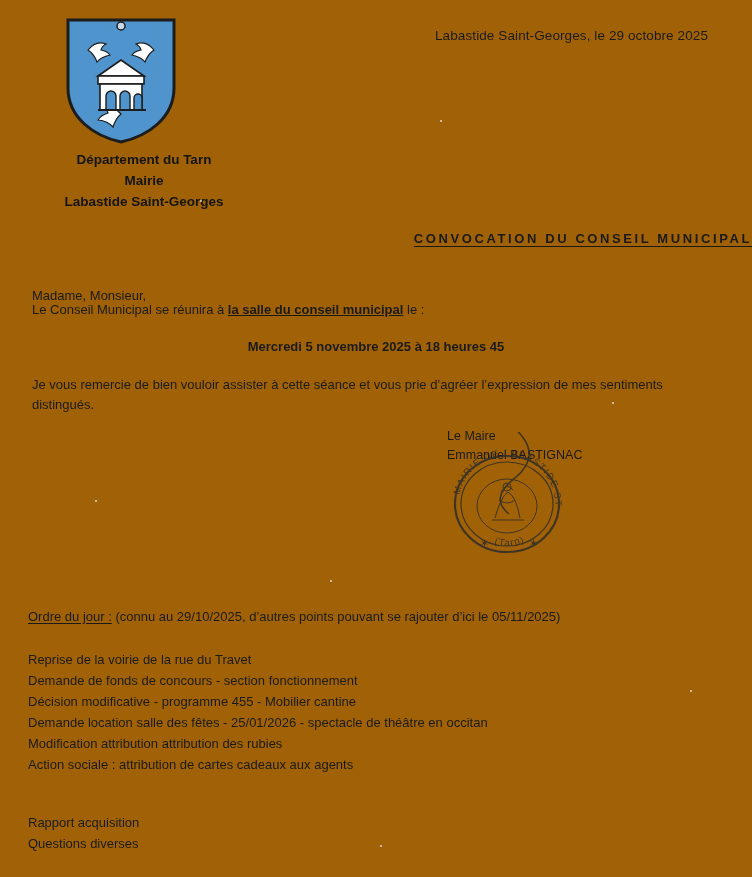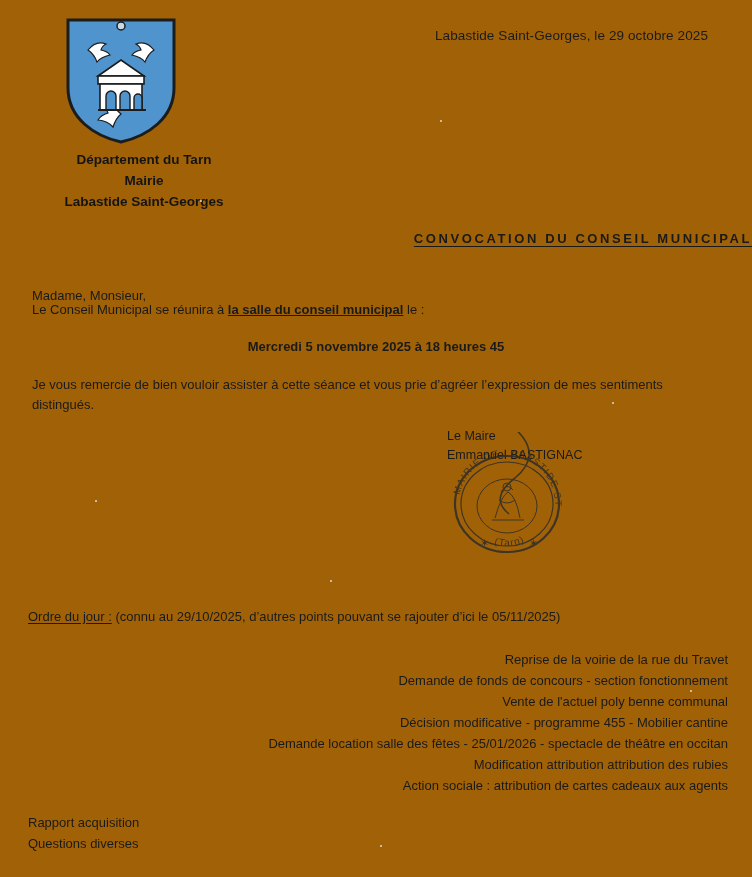--- a/index.html
+++ b/index.html
@@ -135,21 +135,21 @@
     text-underline-offset: 2px;
   }
   .agenda-list {
     position: absolute;
     top: 649px;
     left: 28px;
     width: 700px;
     font-size: 13px;
     line-height: 1.62;
   }
-  .agenda-list div { white-space: nowrap; text-align: right; }
+  .agenda-list div { white-space: nowrap; }
   .agenda-tail {
     position: absolute;
     top: 812px;
     left: 28px;
     font-size: 13px;
     line-height: 1.62;
   }
 
   
   .speck {
@@ -246,21 +246,20 @@
     </svg>
   </div>
 
   <div class="agenda-head">
     <span class="lbl">Ordre du jour :</span><span> (connu au 29/10/2025, d’autres points pouvant se rajouter d’ici le 05/11/2025)</span>
   </div>
 
   <div class="agenda-list">
     <div>Reprise de la voirie de la rue du Travet</div>
     <div>Demande de fonds de concours - section fonctionnement</div>
-    <div>Vente de l'actuel poly benne communal</div>
     <div>Décision modificative - programme 455 - Mobilier cantine</div>
     <div>Demande location salle des fêtes - 25/01/2026 - spectacle de théâtre en occitan</div>
     <div>Modification attribution attribution des rubies</div>
     <div>Action sociale : attribution de cartes cadeaux aux agents</div>
   </div>
 
   <div class="agenda-tail">
     <div>Rapport acquisition</div>
     <div>Questions diverses</div>
   </div>

